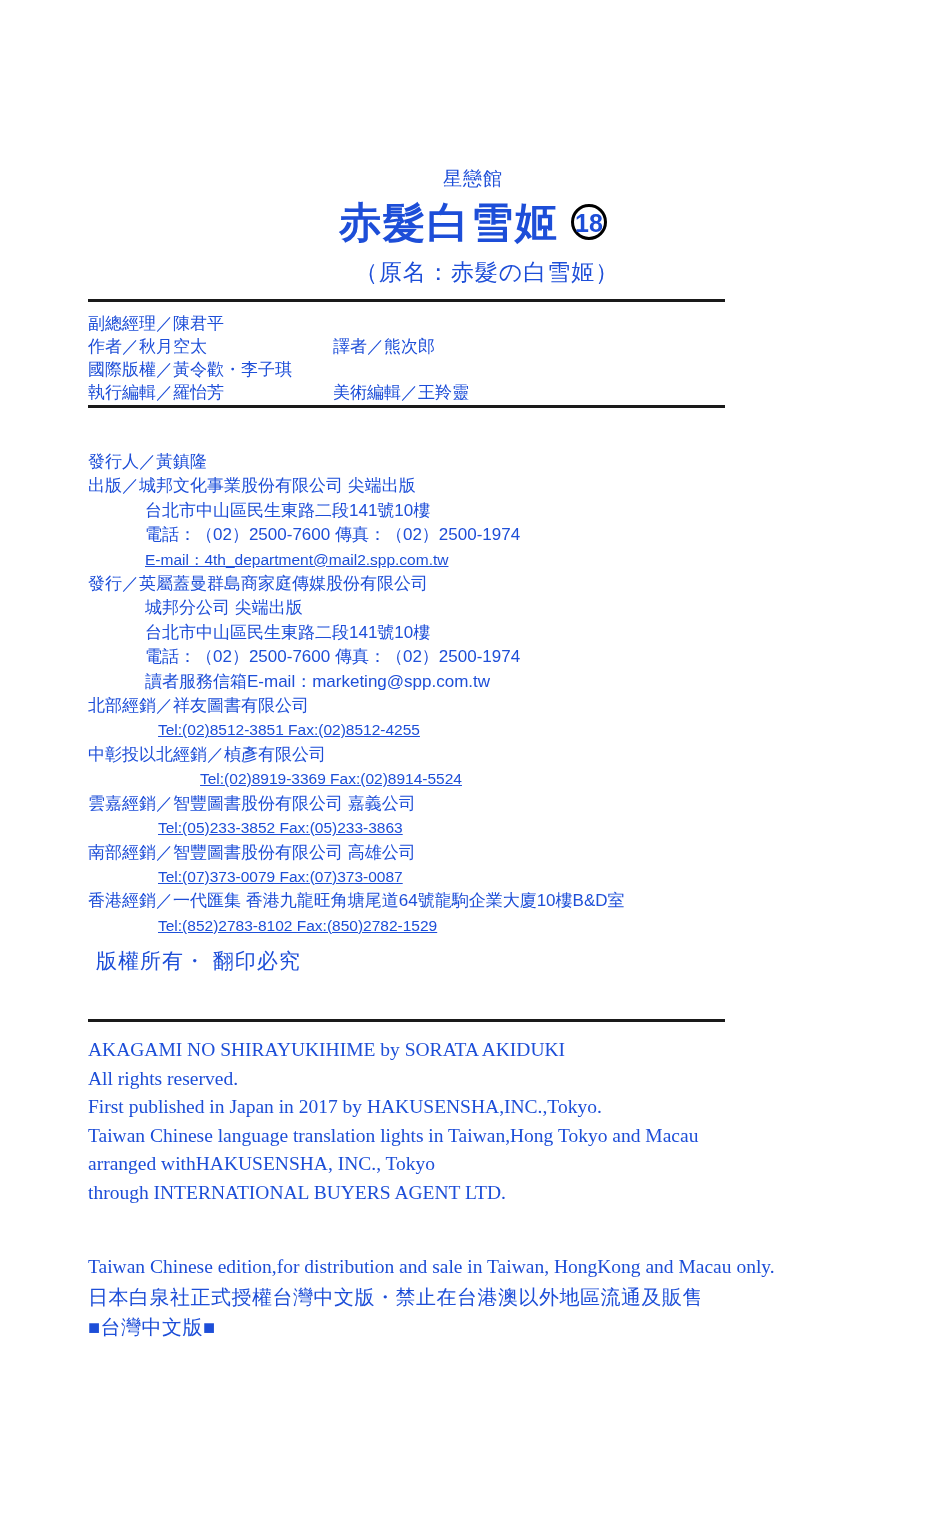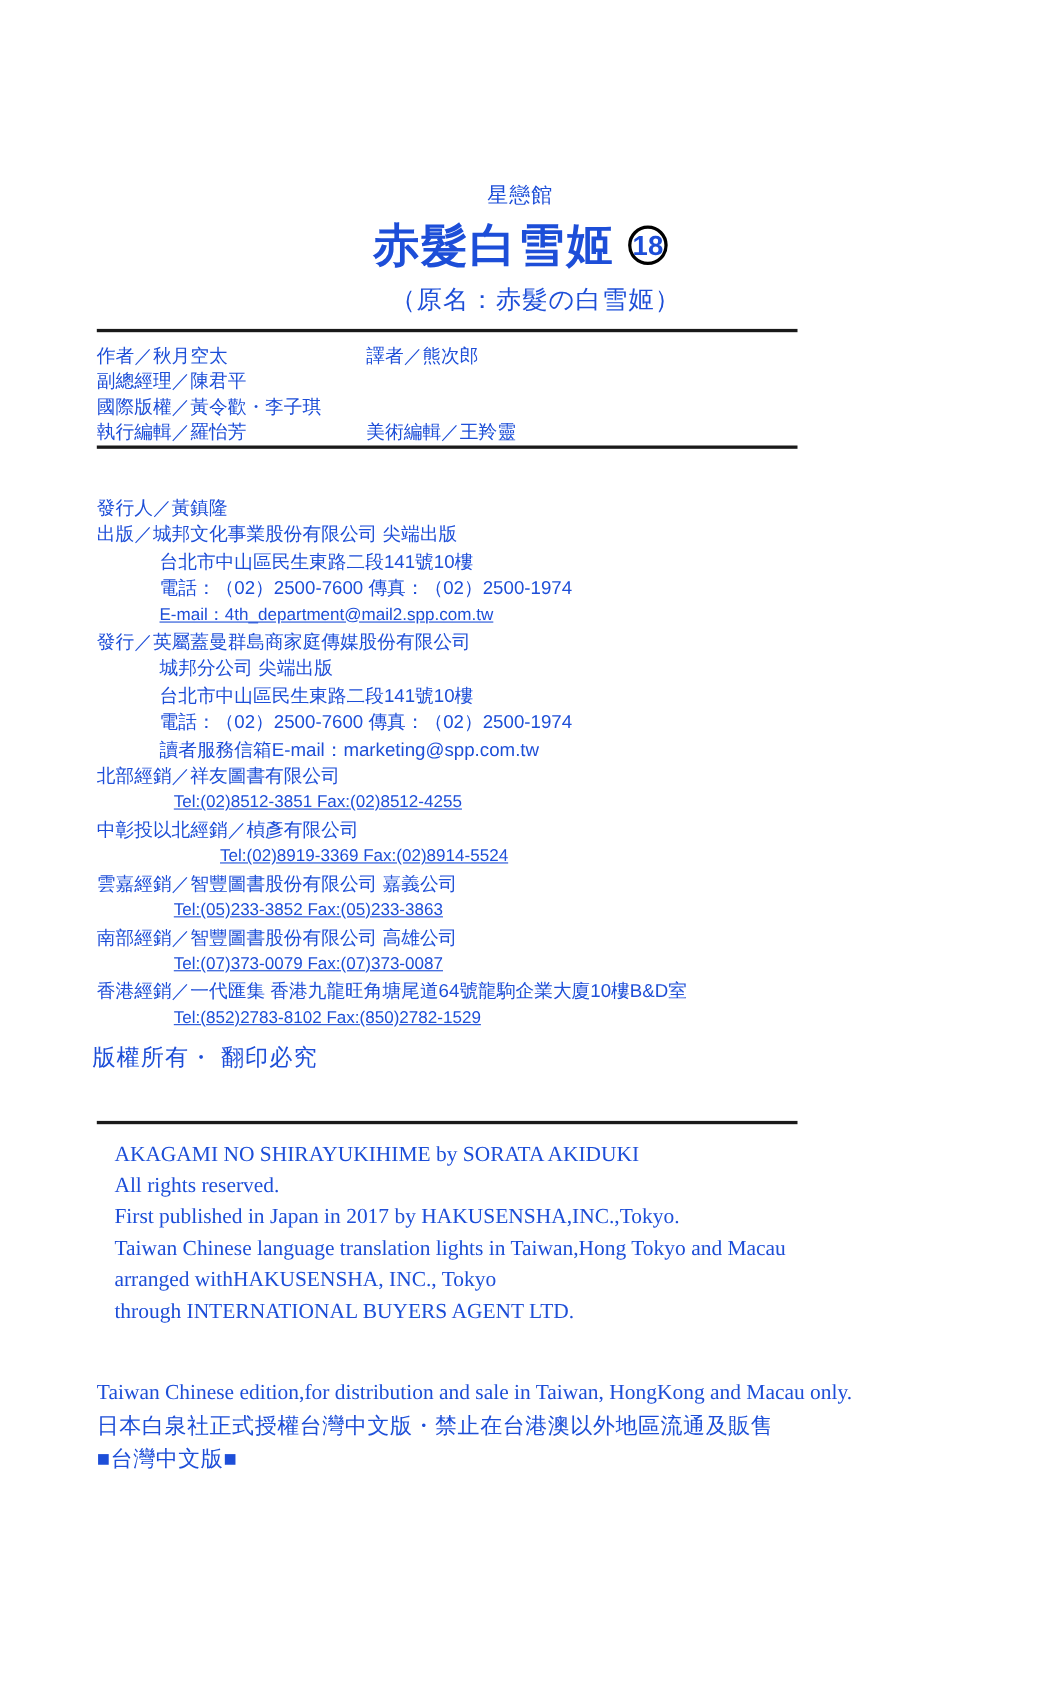--- a/index.html
+++ b/index.html
@@ -99,38 +99,38 @@
   }
   .pub div { white-space: nowrap; }
   .ind1 { padding-left: 57px; }   
   .ind2 { padding-left: 70px; }   
   .ind3 { padding-left: 112px; }  
   .latin { font-size: 15.5px; text-decoration: underline; }
 
   
   .copyright-cn {
     position: absolute;
-    left: 84px;
+    left: 96px;
     top: 947px;
     font-size: 21px;
     letter-spacing: 1px;
     white-space: nowrap;
   }
 
   
   .eng {
     position: absolute;
     left: 88px;
     top: 1036px;
     font-family: "Liberation Serif", "DejaVu Serif", serif;
     font-size: 19.5px;
     line-height: 28.5px;
     white-space: nowrap;
   }
-  .eng div { white-space: nowrap; margin-left: 16px; }
+  .eng div { white-space: nowrap; }
 
   .eng-tail {
     position: absolute;
     left: 88px;
     top: 1252px;
     font-family: "Liberation Serif", "DejaVu Serif", serif;
     font-size: 19.5px;
     line-height: 30px;
     white-space: nowrap;
   }
@@ -152,26 +152,26 @@
     </div>
     <div class="orig-title">（原名：赤髮の白雪姬）</div>
   </div>
 
   <div class="rule" id="rule-top"></div>
   <div class="rule" id="rule-mid"></div>
   <div class="rule" id="rule-bottom"></div>
 
   <div class="credits" id="credits">
       <div class="credit-row">
+        <span class="credit-left">副總經理／陳君平</span>
+        <span class="credit-right"></span>
+      </div>
+      <div class="credit-row">
         <span class="credit-left">作者／秋月空太</span>
         <span class="credit-right">譯者／熊次郎</span>
-      </div>
-      <div class="credit-row">
-        <span class="credit-left">副總經理／陳君平</span>
-        <span class="credit-right"></span>
       </div>
       <div class="credit-row">
         <span class="credit-left">國際版權／黃令歡・李子琪</span>
         <span class="credit-right"></span>
       </div>
       <div class="credit-row">
         <span class="credit-left">執行編輯／羅怡芳</span>
         <span class="credit-right">美術編輯／王羚靈</span>
       </div>
     </div>

